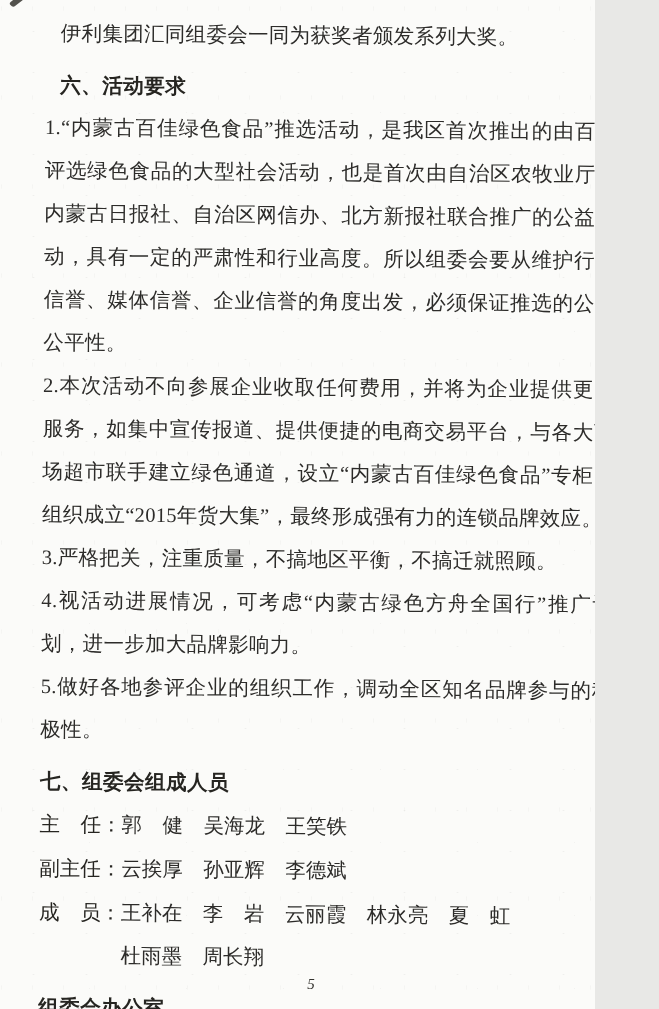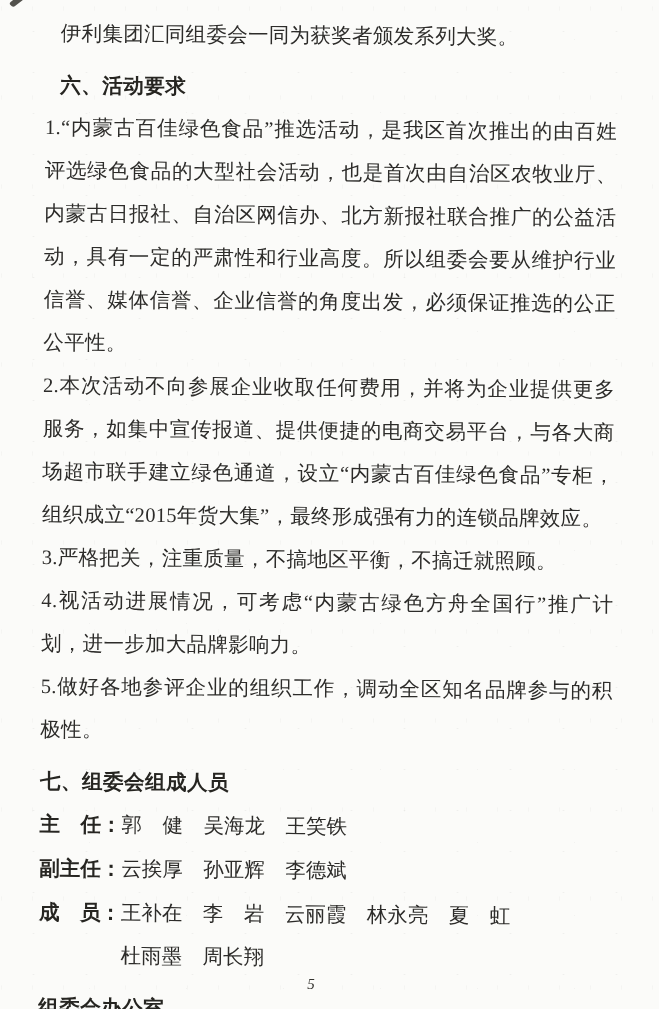--- a/index.html
+++ b/index.html
@@ -2,21 +2,21 @@
 <html><head>
 <meta charset="utf-8">
 <style>
   html, body {
     margin: 0;
     padding: 0;
     background: #e8e8e6;
   }
   .page {
     position: relative;
-    width: 659px;
+    width: 595px;
     height: 1009px;
     margin: 0;
     background-color: #fbfbf9;
     
     background-image:
       radial-gradient(rgba(50,50,48,0.055) 0.8px, transparent 1.1px),
       radial-gradient(rgba(50,50,48,0.04) 0.7px, transparent 1px),
       radial-gradient(rgba(50,50,48,0.03) 0.6px, transparent 0.9px);
     background-size: 53px 41px, 97px 73px, 31px 89px;
     background-position: 7px 11px, 41px 3px, 17px 53px;
@@ -61,21 +61,21 @@
     letter-spacing: 0.5px;
   }
   .role-row {
     margin: 0;
     font-size: 20.5px;
     line-height: 43px;
     white-space: nowrap;
   }
   .role-label {
     font-family: "Liberation Sans", "DejaVu Sans", sans-serif;
-    font-weight: bold;
+    font-weight: normal;
     color: #262521;
   }
   .role-names {
     font-family: "Liberation Serif", "DejaVu Serif", serif;
     color: #2d2c2a;
   }
   .role-cont { padding-left: 82px; }
   .page-number {
     position: absolute;
     left: 0;

